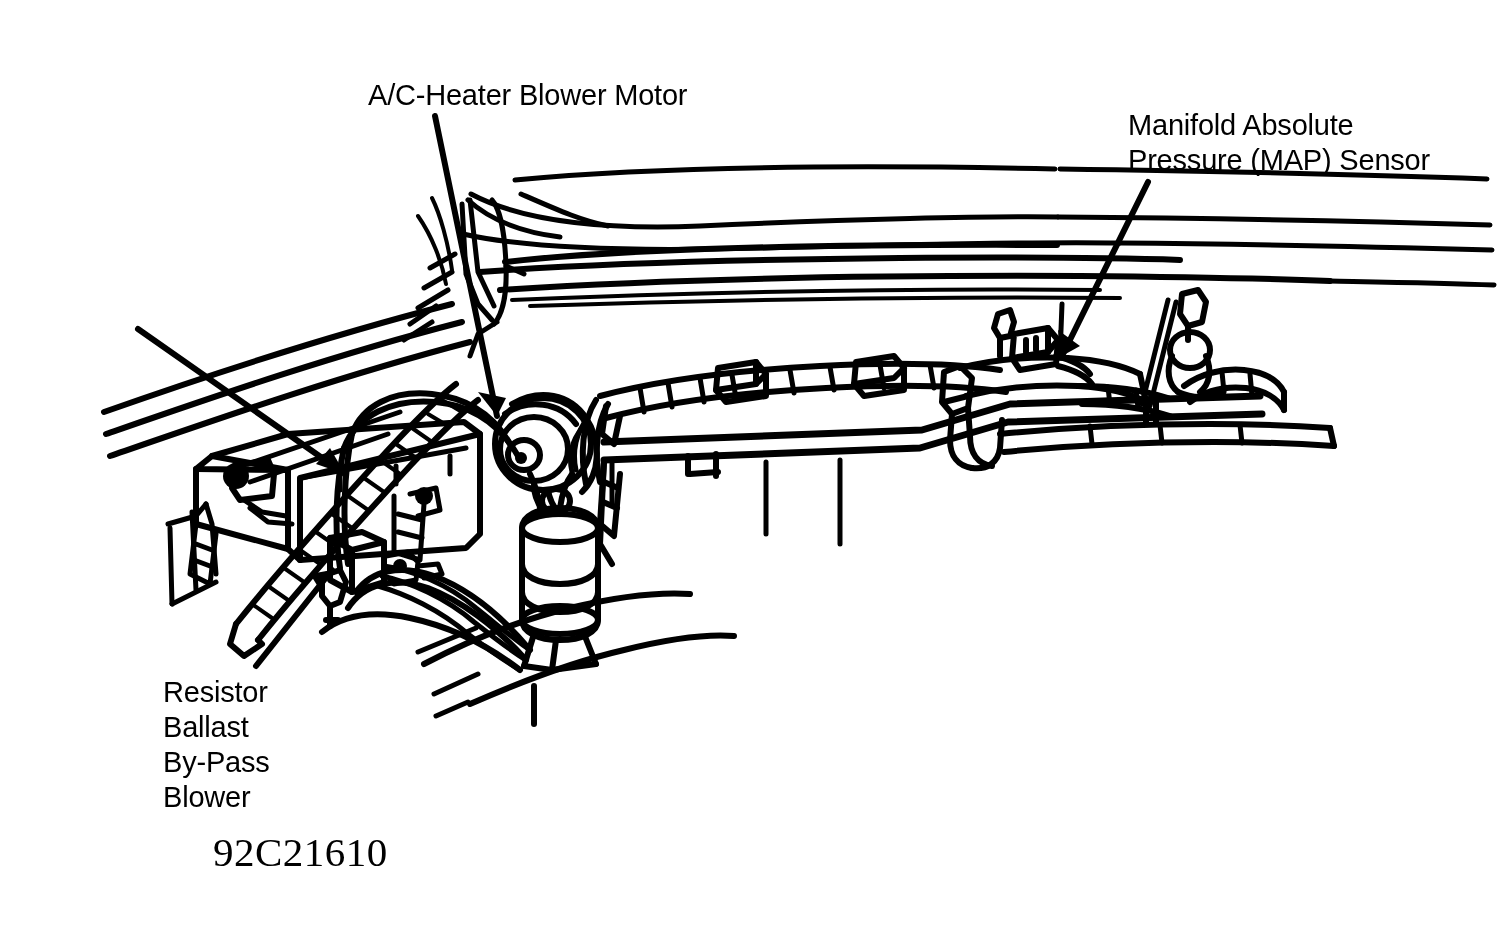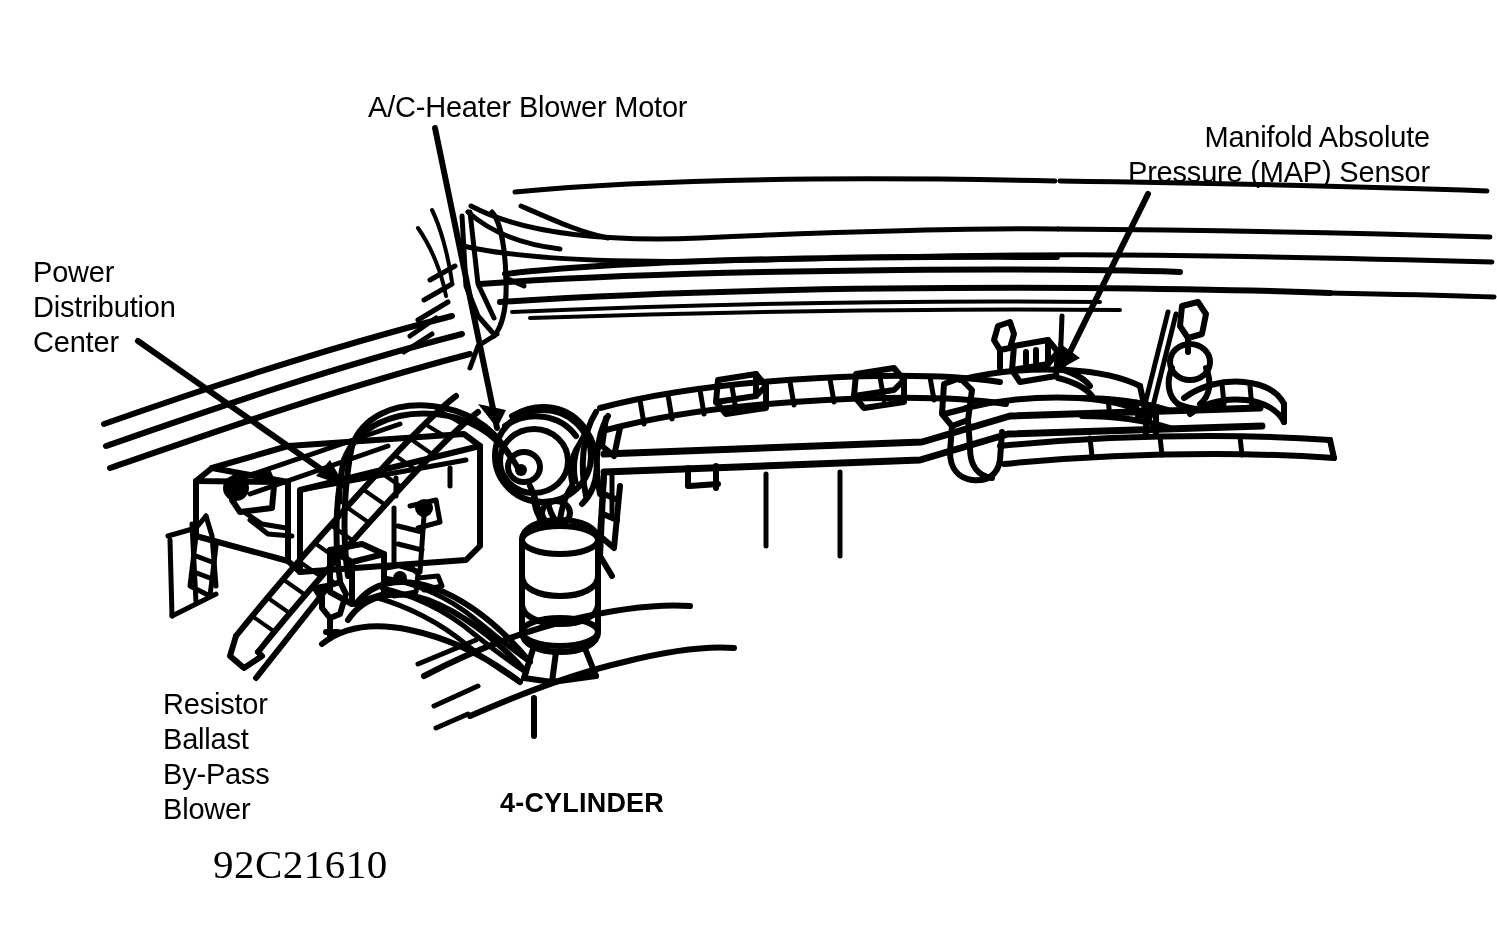--- a/index.html
+++ b/index.html
@@ -11,36 +11,36 @@
   body {
     width: 1497px;
     height: 944px;
     position: relative;
     overflow: hidden;
     font-family: "Liberation Sans", sans-serif;
     color: #000000;
   }
   #stage {
     position: absolute;
-    left: 0; top: 16px;
+    left: 0; top: 4px;
     width: 1497px;
     height: 768px;
   }
   .callout {
     position: absolute;
     font-family: "Liberation Sans", sans-serif;
     font-size: 29px;
     line-height: 35px;
     color: #000000;
     white-space: pre;
     letter-spacing: -0.2px;
     -webkit-font-smoothing: none;
   }
   #label-blower      { left: 368px; top: 74px; }
-  #label-map        { left: 1128px; top: 104px; text-align: right; }
+  #label-map        { left: 1128px; top: 104px; }
   #label-pdc        { left: 33px;  top: 239px; }
   #label-ballast    { left: 163px; top: 671px; }
   #label-variant    {
     left: 500px; top: 770px;
     font-size: 27px;
     font-weight: bold;
     letter-spacing: 0.2px;
   }
   #label-figurenum  {
     left: 213px; top: 831px;
@@ -419,26 +419,22 @@
       </g>
 
     </g>
   </svg>
 
   <div class="callout" id="label-blower">A/C-Heater Blower Motor</div>
 
   <div class="callout" id="label-map"><span>Manifold Absolute</span>
 <span>Pressure (MAP) Sensor</span></div>
 
-  <div class="callout" id="label-pdc"><span>Power</span>
-<span>Distribution</span>
-<span>Center</span></div>
 
   <div class="callout" id="label-ballast"><span>Resistor</span>
 <span>Ballast</span>
 <span>By-Pass</span>
 <span>Blower</span></div>
 
-  <div class="callout" id="label-variant">4-CYLINDER</div>
 
   <div class="callout" id="label-figurenum">92C21610</div>
 
 </div>
 
 </body></html>

